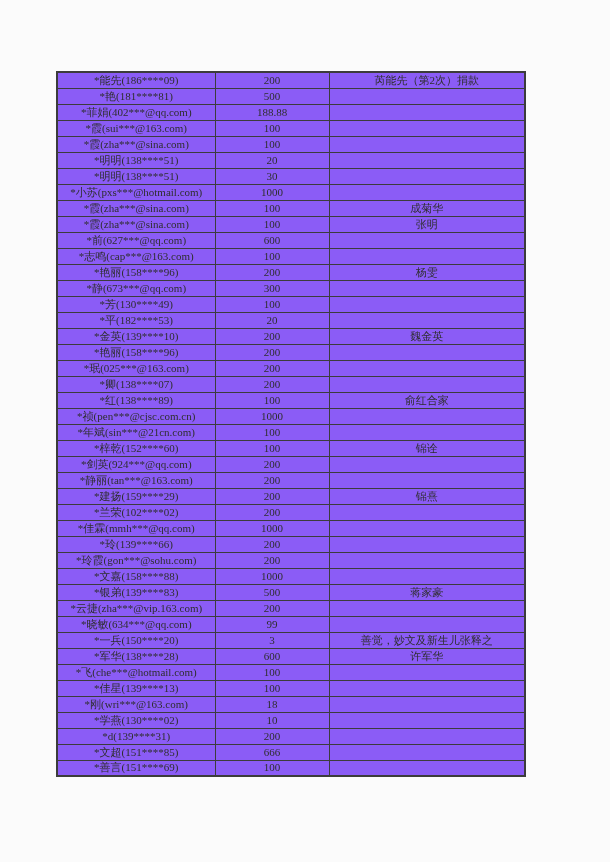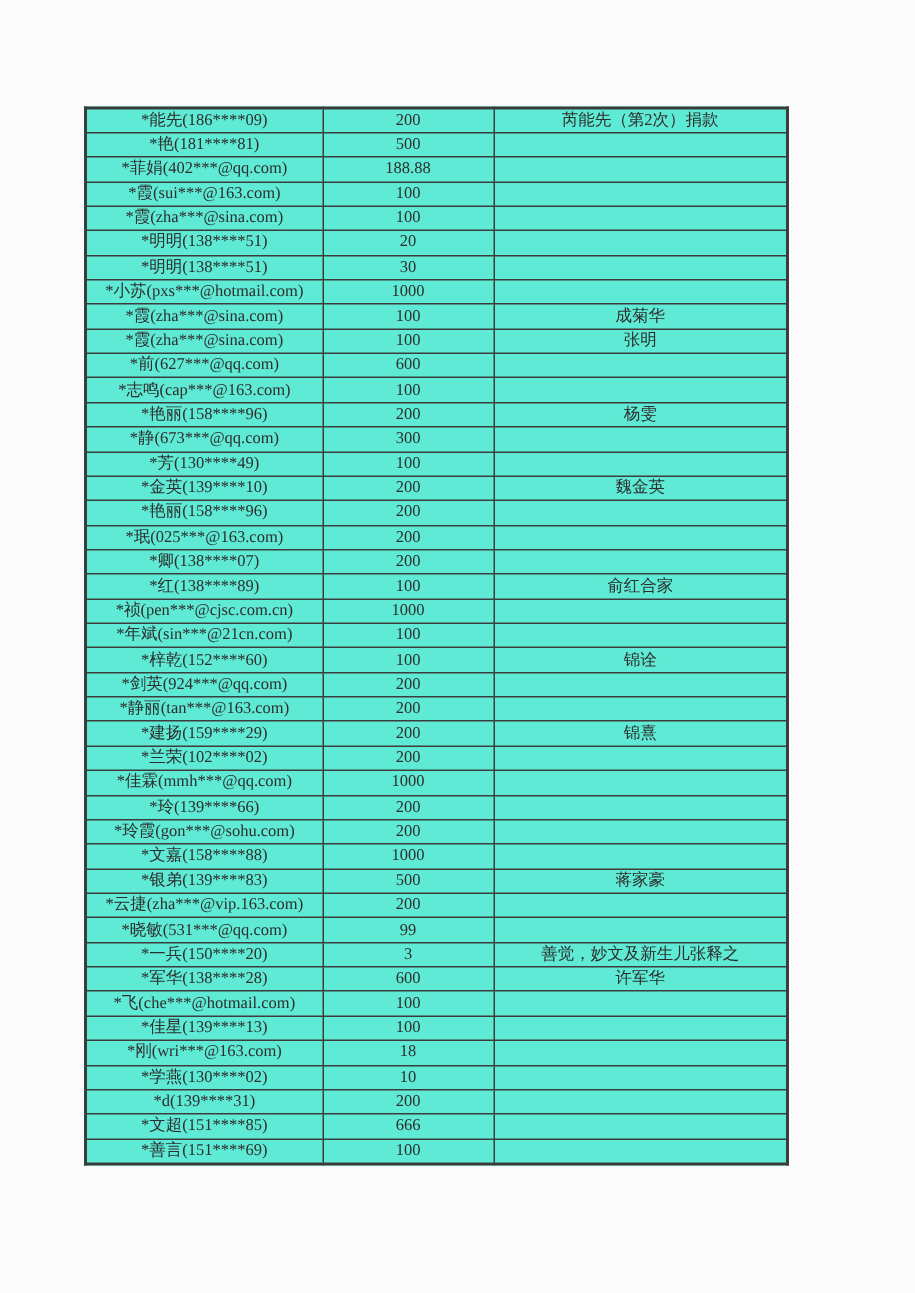--- a/index.html
+++ b/index.html
@@ -14,21 +14,21 @@
     background: #fbfbfb;
     overflow: hidden;
   }
   table.donations {
     position: absolute;
     left: 56px; top: 71px;
     width: 468px; height: 706px;
     border-collapse: collapse;
     table-layout: fixed;
     border: 2px solid #3c3c3c;
-    background: #5eead4;
+    background: #8b5cf6;
   }
   table.donations td {
     border: 1px solid #3c3c3c;
     padding: 0 1px;
     font-size: 11px;
     line-height: 1;
     color: #2e2e2e;
     text-align: center;
     vertical-align: middle;
     white-space: nowrap;
@@ -120,20 +120,25 @@
         <td>*静(673***@qq.com)</td>
         <td>300</td>
         <td></td>
       </tr>
         <tr class="">
         <td>*芳(130****49)</td>
         <td>100</td>
         <td></td>
       </tr>
         <tr class="">
+        <td>*平(182****53)</td>
+        <td>20</td>
+        <td></td>
+      </tr>
+        <tr class="">
         <td>*金英(139****10)</td>
         <td>200</td>
         <td>魏金英</td>
       </tr>
         <tr class="">
         <td>*艳丽(158****96)</td>
         <td>200</td>
         <td></td>
       </tr>
         <tr class="">
@@ -210,21 +215,21 @@
         <td>*银弟(139****83)</td>
         <td>500</td>
         <td>蒋家豪</td>
       </tr>
         <tr class="">
         <td>*云捷(zha***@vip.163.com)</td>
         <td>200</td>
         <td></td>
       </tr>
         <tr class="">
-        <td>*晓敏(531***@qq.com)</td>
+        <td>*晓敏(634***@qq.com)</td>
         <td>99</td>
         <td></td>
       </tr>
         <tr class="">
         <td>*一兵(150****20)</td>
         <td>3</td>
         <td>善觉，妙文及新生儿张释之</td>
       </tr>
         <tr class="">
         <td>*军华(138****28)</td>

